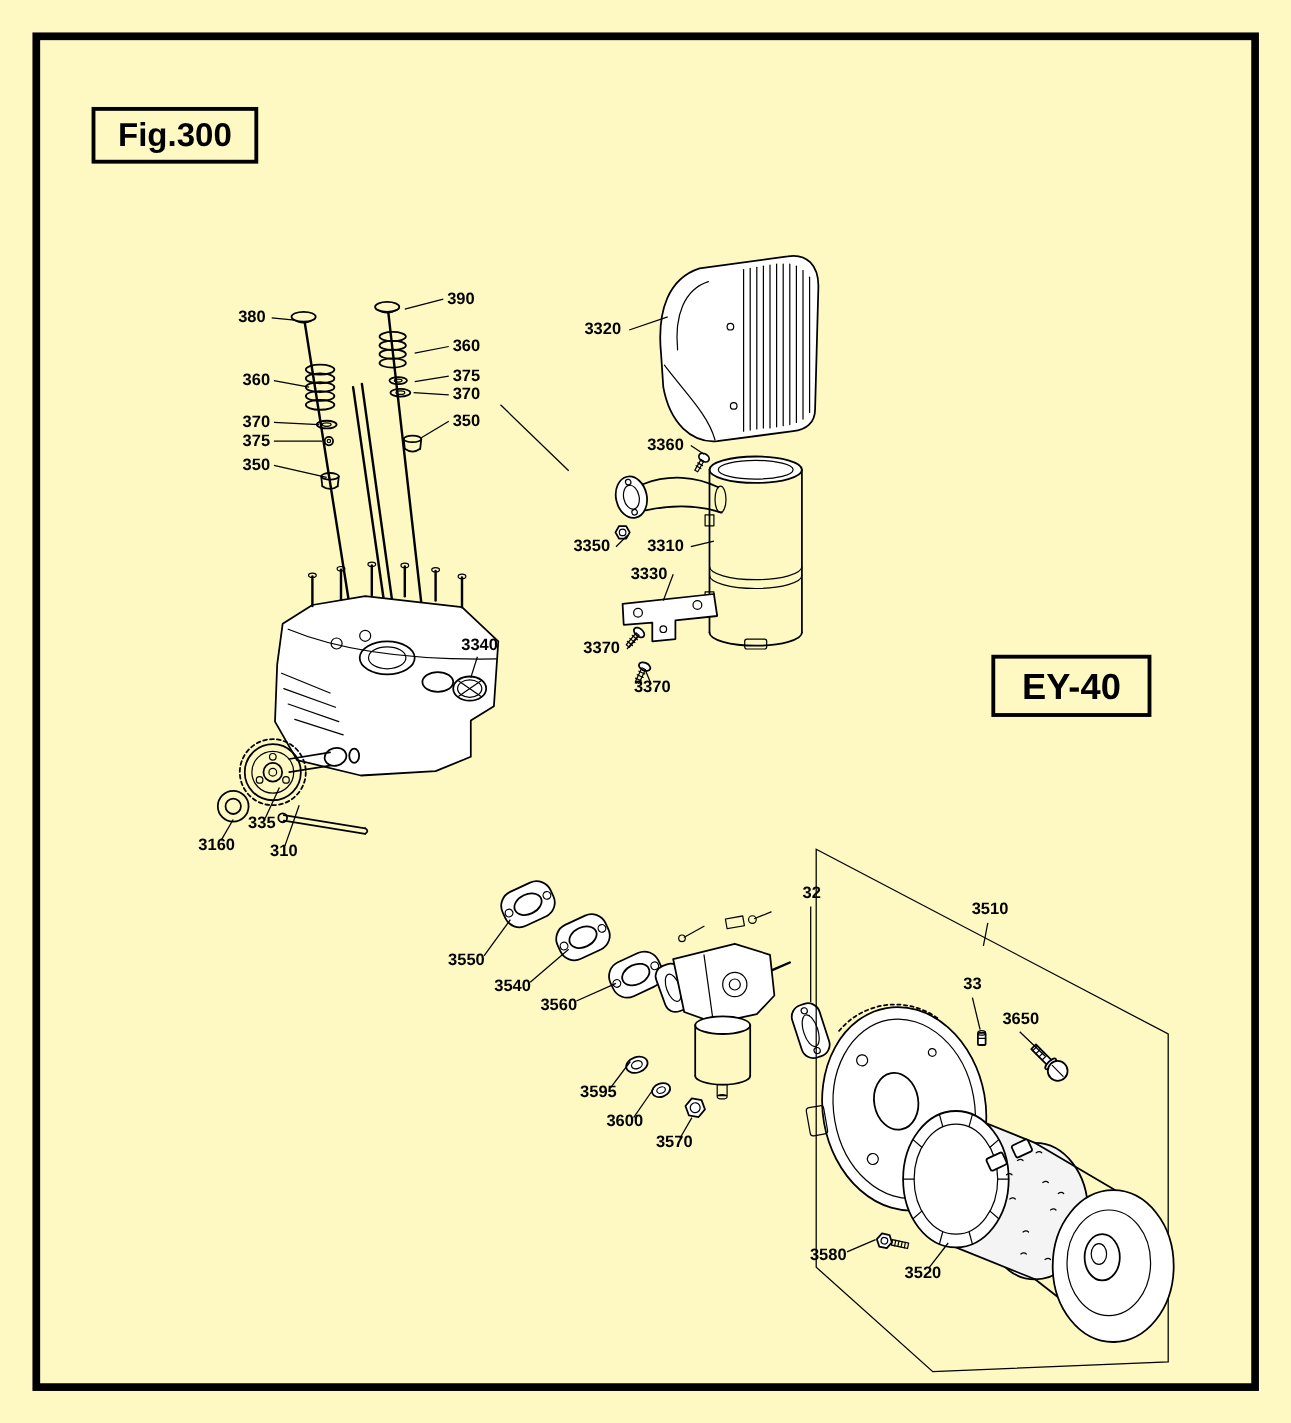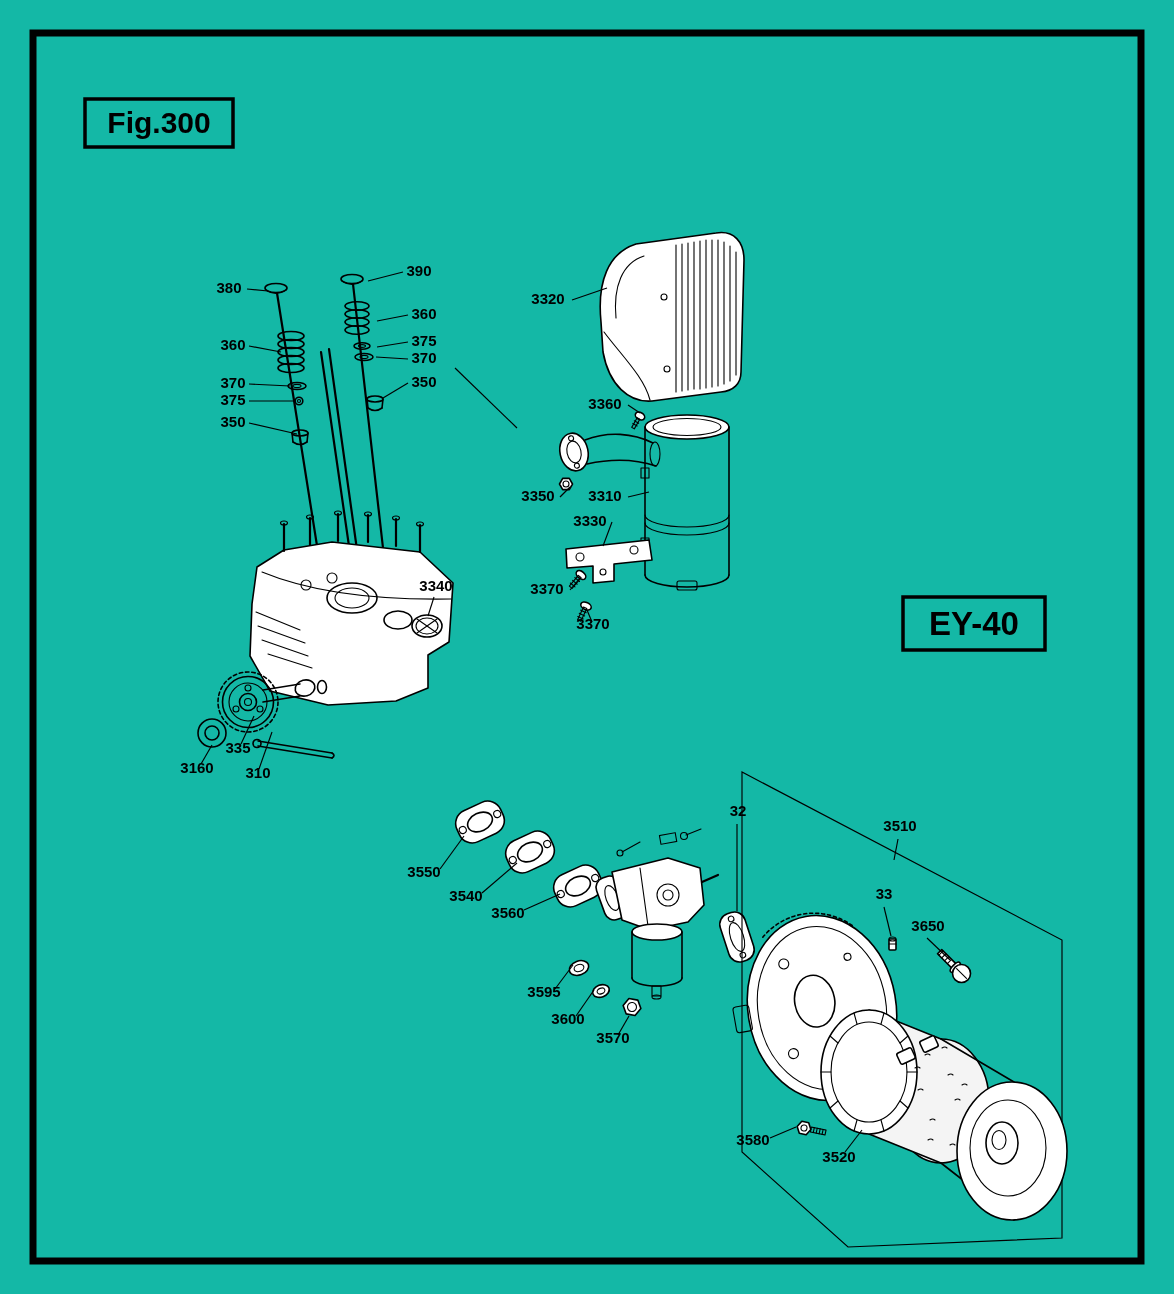--- a/index.html
+++ b/index.html
@@ -1,17 +1,17 @@
 <!DOCTYPE html>
 <html><head>
 <meta charset="utf-8">
 <style>
   html,body { margin:0; padding:0; background:#888; }
   .page {
-    position:relative; width:1174px; height:1294px; background:#14b8a6;
+    position:relative; width:1174px; height:1294px; background:#fef9c3;
     font-family:"Liberation Sans", sans-serif; overflow:hidden;
   }
   svg { position:absolute; left:0; top:0; }
   
   .s   { fill:none; stroke:#000; stroke-width:1.6; stroke-linecap:round; stroke-linejoin:round; }
   .sw  { fill:#fff; stroke:#000; stroke-width:1.6; stroke-linejoin:round; }
   .sg  { fill:#f4f4f4; stroke:#000; stroke-width:1.6; stroke-linejoin:round; }
   .thin{ stroke-width:1.1; }
   .th2 { stroke-width:2.2; }
   .lead{ fill:none; stroke:#000; stroke-width:1.15; }

